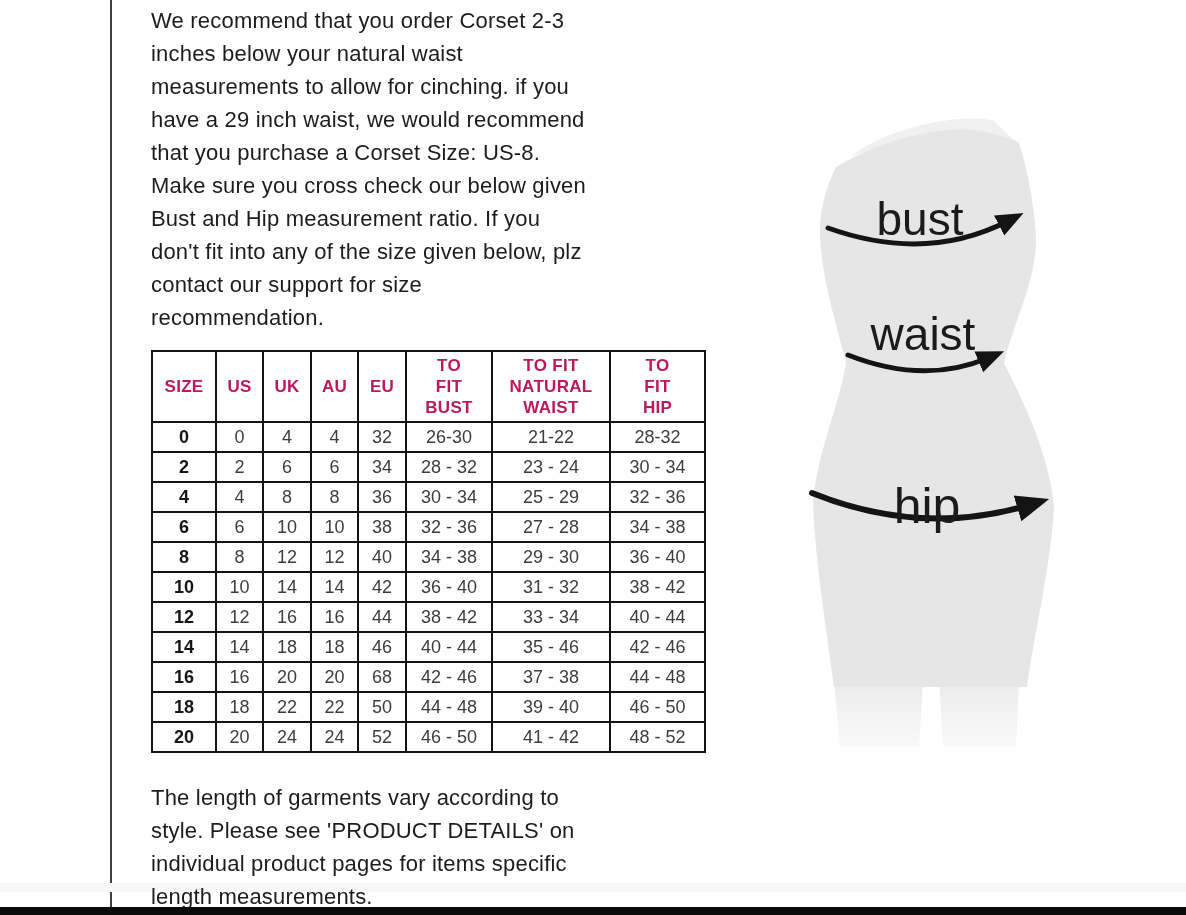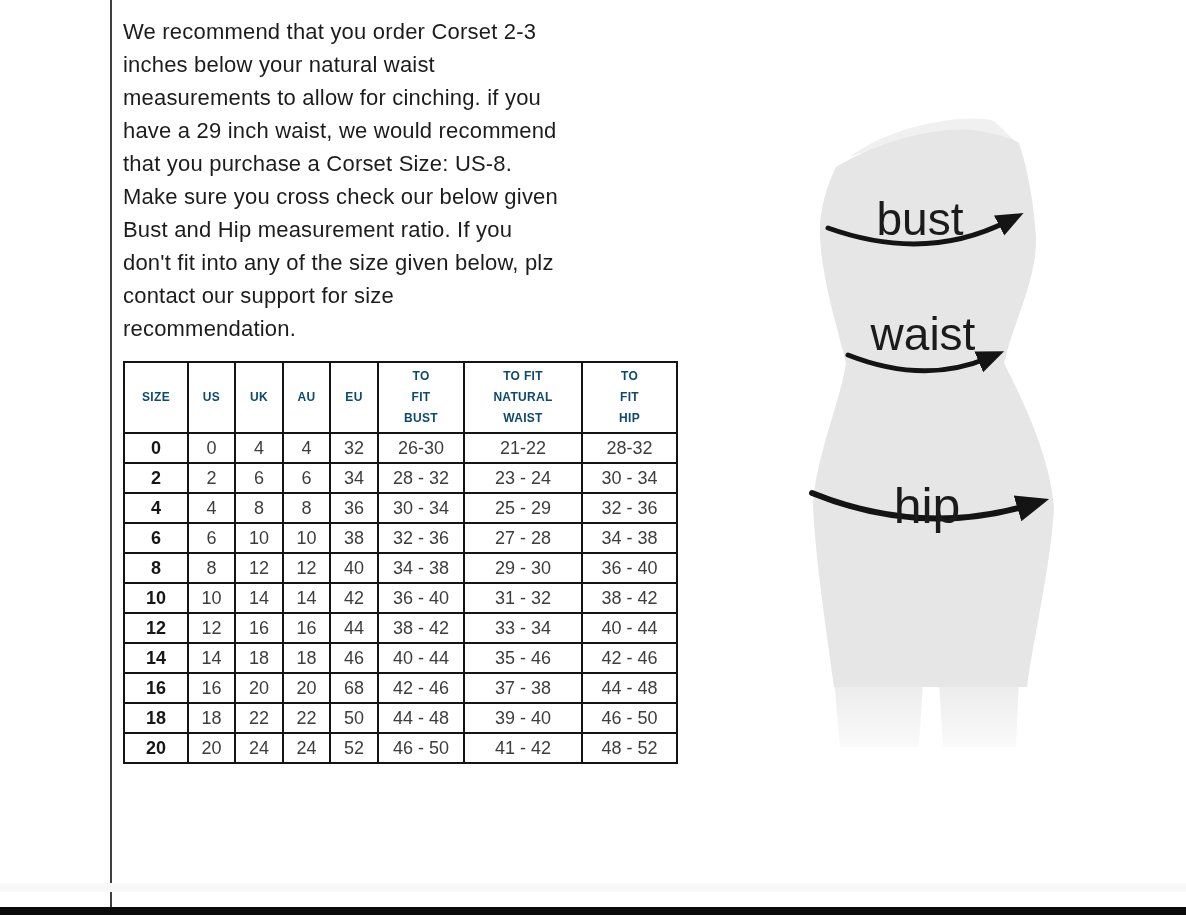--- a/index.html
+++ b/index.html
@@ -1,28 +1,28 @@
 <!DOCTYPE html>
 <html><head>
 <meta charset="utf-8">
 <style>
   html,body{margin:0;padding:0;background:#fff;}
   .page{position:relative;width:1186px;height:915px;background:#ffffff;
         font-family:"Liberation Sans",sans-serif;overflow:hidden;}
   .left-rule{position:absolute;left:110px;top:0;width:2px;height:908px;background:#3f3f3f;}
   .faint-band{position:absolute;left:0;top:883px;width:100%;height:9px;background:#f8f8f8;}
   .bottom-bar{position:absolute;left:0;bottom:0;width:100%;height:8px;background:#0b0b0b;}
-  .content{position:absolute;left:123px;top:0;width:537px;padding-top:4px;margin-top:11px;}
+  .content{position:absolute;left:151px;top:0;width:537px;padding-top:4px;}
   .para{white-space:pre-line;font-size:22px;line-height:33px;color:#1c1c1c;
         margin:0;letter-spacing:0.2px;}
   .size-table{border-collapse:collapse;margin-top:16px;table-layout:fixed;width:537px;}
   .size-table th,.size-table td{border:2px solid #141414;text-align:center;
         vertical-align:middle;padding:0;overflow:hidden;}
-  .size-table th{font-size:12px;font-weight:bold;line-height:21px;white-space:pre-line;
-        height:69px;color:#0c4a6e;letter-spacing:0.3px;}
+  .size-table th{font-size:17px;font-weight:bold;line-height:21px;white-space:pre-line;
+        height:69px;color:#be185d;letter-spacing:0.3px;}
   .size-table td{font-size:18px;height:28px;color:#3d3d3d;}
   .size-table td.size-col{font-weight:bold;color:#161616;}
   .outro{margin-top:28px;}
   .figure-wrap{position:absolute;left:786px;top:95px;width:400px;height:660px;}
   .fig-label{font-size:46px;fill:#1b1b1b;text-anchor:middle;
         font-family:"Liberation Sans",sans-serif;}
   .fig-label.hip{font-size:50px;}
 </style>
 </head>
 <body>
@@ -170,20 +170,24 @@
             <td>24</td>
             <td>24</td>
             <td>52</td>
             <td>46 - 50</td>
             <td>41 - 42</td>
             <td>48 - 52</td>
           </tr>
         </tbody>
     </table>
 
+    <p class="para outro">The length of garments vary according to
+style. Please see 'PRODUCT DETAILS'  on
+individual product pages for items specific
+length measurements.</p>
   </div>
 
   <div class="figure-wrap">
     <svg viewBox="0 0 400 660" width="400" height="660">
       <defs>
         <linearGradient id="legFade" x1="0" y1="0" x2="0" y2="1">
           <stop offset="0" stop-color="#ebebeb"></stop>
           <stop offset="1" stop-color="#fafafa"></stop>
         </linearGradient>
         <marker id="arrowHead" markerUnits="strokeWidth" markerWidth="6" markerHeight="5" refX="2" refY="2.25" orient="auto">

